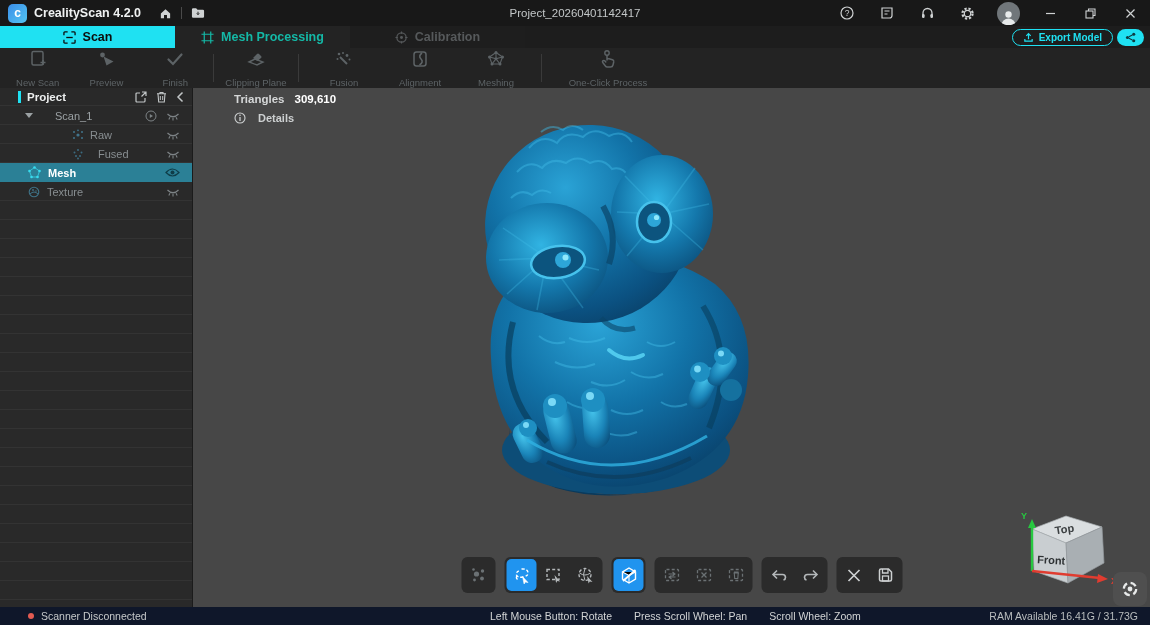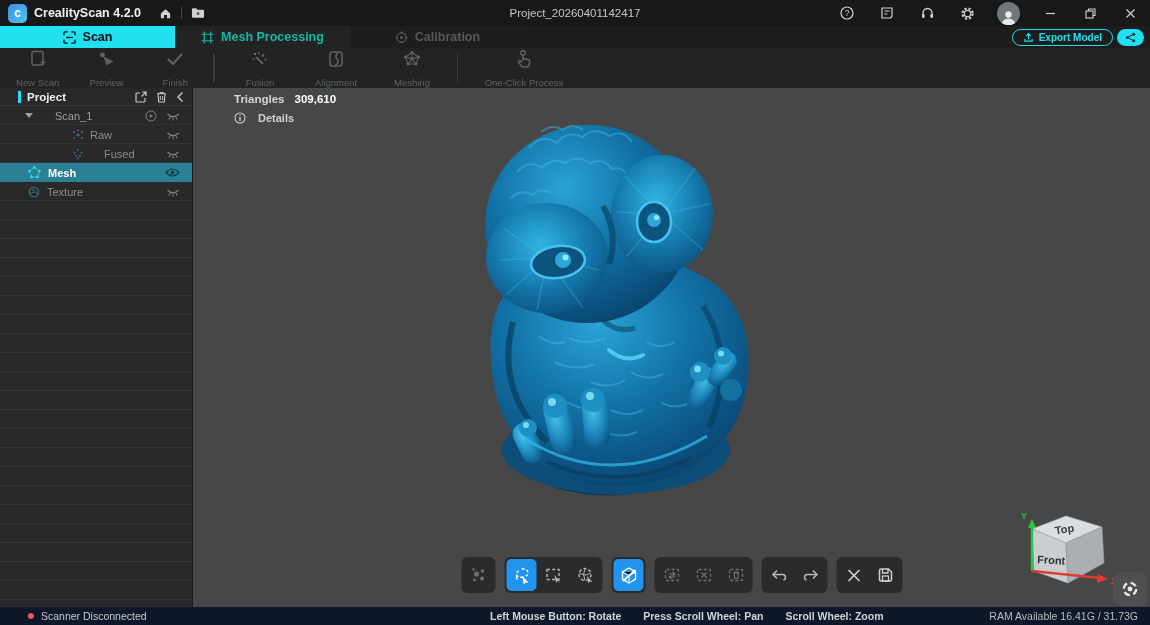--- a/index.html
+++ b/index.html
@@ -71,21 +71,21 @@
   .tool--bright{color:#cdd0d1}
 
   
   .viewcube{position:absolute;right:30px;bottom:18px}
   .resetbtn{position:absolute;right:3px;bottom:1px;width:34px;height:34px;border-radius:8px;background:#4f4f4f;display:flex;align-items:center;justify-content:center;color:#e8eaea;cursor:pointer}
 
   
   .statusbar{position:absolute;bottom:0;left:0;right:0;height:18px;background:#0f172a;z-index:30;font-size:10.5px;color:#c6c9ca}
   .st-left{position:absolute;left:28px;top:0;height:18px;display:flex;align-items:center;gap:7px}
   .dot{width:6px;height:6px;border-radius:50%;background:#e25b52}
-  .st-hints{position:absolute;left:490px;top:0;height:18px;display:flex;align-items:center;gap:22px;font-weight:bold;color:#d2d4d5}
+  .st-hints{position:absolute;left:490px;top:0;height:18px;display:flex;align-items:center;gap:22px;font-weight:normal;color:#d2d4d5}
   .st-ram{position:absolute;right:12px;top:0;height:18px;display:flex;align-items:center;color:#b9bdbe}
 </style>
 </head>
 <body>
 
 <div class="titlebar">
   <div class="logo">c</div>
   <div class="app-name">CrealityScan 4.2.0</div>
   <div class="tb-ic" style="margin-left:10px">
     <svg width="13" height="13" viewBox="0 0 14 14">
@@ -210,20 +210,29 @@
       <span class="lab">Preview</span>
     </div>
     <div class="rbtn">
       <svg width="20" height="20" viewBox="0 0 20 20">
           <path d="M3.5 10.5 L8 15 L16.5 5.5" fill="none" stroke="currentColor" stroke-width="2.2" stroke-linecap="round"></path>
         </svg>
       <span class="lab">Finish</span>
     </div>
   </div>
   <div class="rsep"></div>
+  <div class="rgroup" style="width:84px">
+    <div class="rbtn">
+      <svg width="20" height="20" viewBox="0 0 20 20">
+          <path d="M3 13 L9 10 L17 13 L11 16 Z" fill="none" stroke="currentColor" stroke-width="1.4"></path>
+          <path d="M7 9 L11 5 Q12 4 13 5 L15 7 Q16 8 15 9 L11.5 12 Z" fill="currentColor"></path>
+        </svg>
+      <span class="lab">Clipping Plane</span>
+    </div>
+  </div>
   <div class="rsep"></div>
   <div class="rgroup" style="width:242px">
     <div class="rbtn">
       <svg width="20" height="20" viewBox="0 0 20 20">
           <path d="M6 8 L13 15" stroke="currentColor" stroke-width="2"></path>
           <circle cx="5" cy="5" r="1.3" fill="currentColor"></circle>
           <circle cx="9" cy="4" r="1" fill="currentColor"></circle>
           <circle cx="13" cy="6.5" r="1.4" fill="currentColor"></circle>
           <circle cx="15.5" cy="10.5" r="1" fill="currentColor"></circle>
           <circle cx="3.5" cy="10" r="1" fill="currentColor"></circle>
@@ -315,21 +324,21 @@
     </div>
     <div class="trow">
       <svg style="margin-left:72px;color:#3b6b80" width="12" height="12" viewBox="0 0 12 12">
           <circle cx="6" cy="2" r="1" fill="currentColor"></circle>
           <circle cx="2.5" cy="4.5" r="1" fill="currentColor"></circle>
           <circle cx="9.5" cy="4.5" r="1" fill="currentColor"></circle>
           <circle cx="4" cy="8" r="1" fill="currentColor"></circle>
           <circle cx="8" cy="8" r="1" fill="currentColor"></circle>
           <circle cx="6" cy="10.5" r="1" fill="currentColor"></circle>
         </svg>
-      <span style="margin-left:20px">Fused</span>
+      <span style="margin-left:14px">Fused</span>
       <div class="ric">
         <svg width="14" height="10" viewBox="0 0 14 10">
             <path d="M1.5 3 Q7 8.5 12.5 3" fill="none" stroke="currentColor" stroke-width="1.2"></path>
             <path d="M4 6.2 L2.8 8.4 M7 7.1 V9.4 M10 6.2 L11.2 8.4" stroke="currentColor" stroke-width="1.1"></path>
           </svg>
       </div>
     </div>
     <div class="trow trow--sel">
       <svg style="margin-left:28px;color:#39dcef" width="13" height="13" viewBox="0 0 13 13">
           <path d="M6.5 1.5 L11.5 5 L9.5 11 H3.5 L1.5 5 Z" fill="none" stroke="currentColor" stroke-width="0.9" opacity="0.8"></path>

